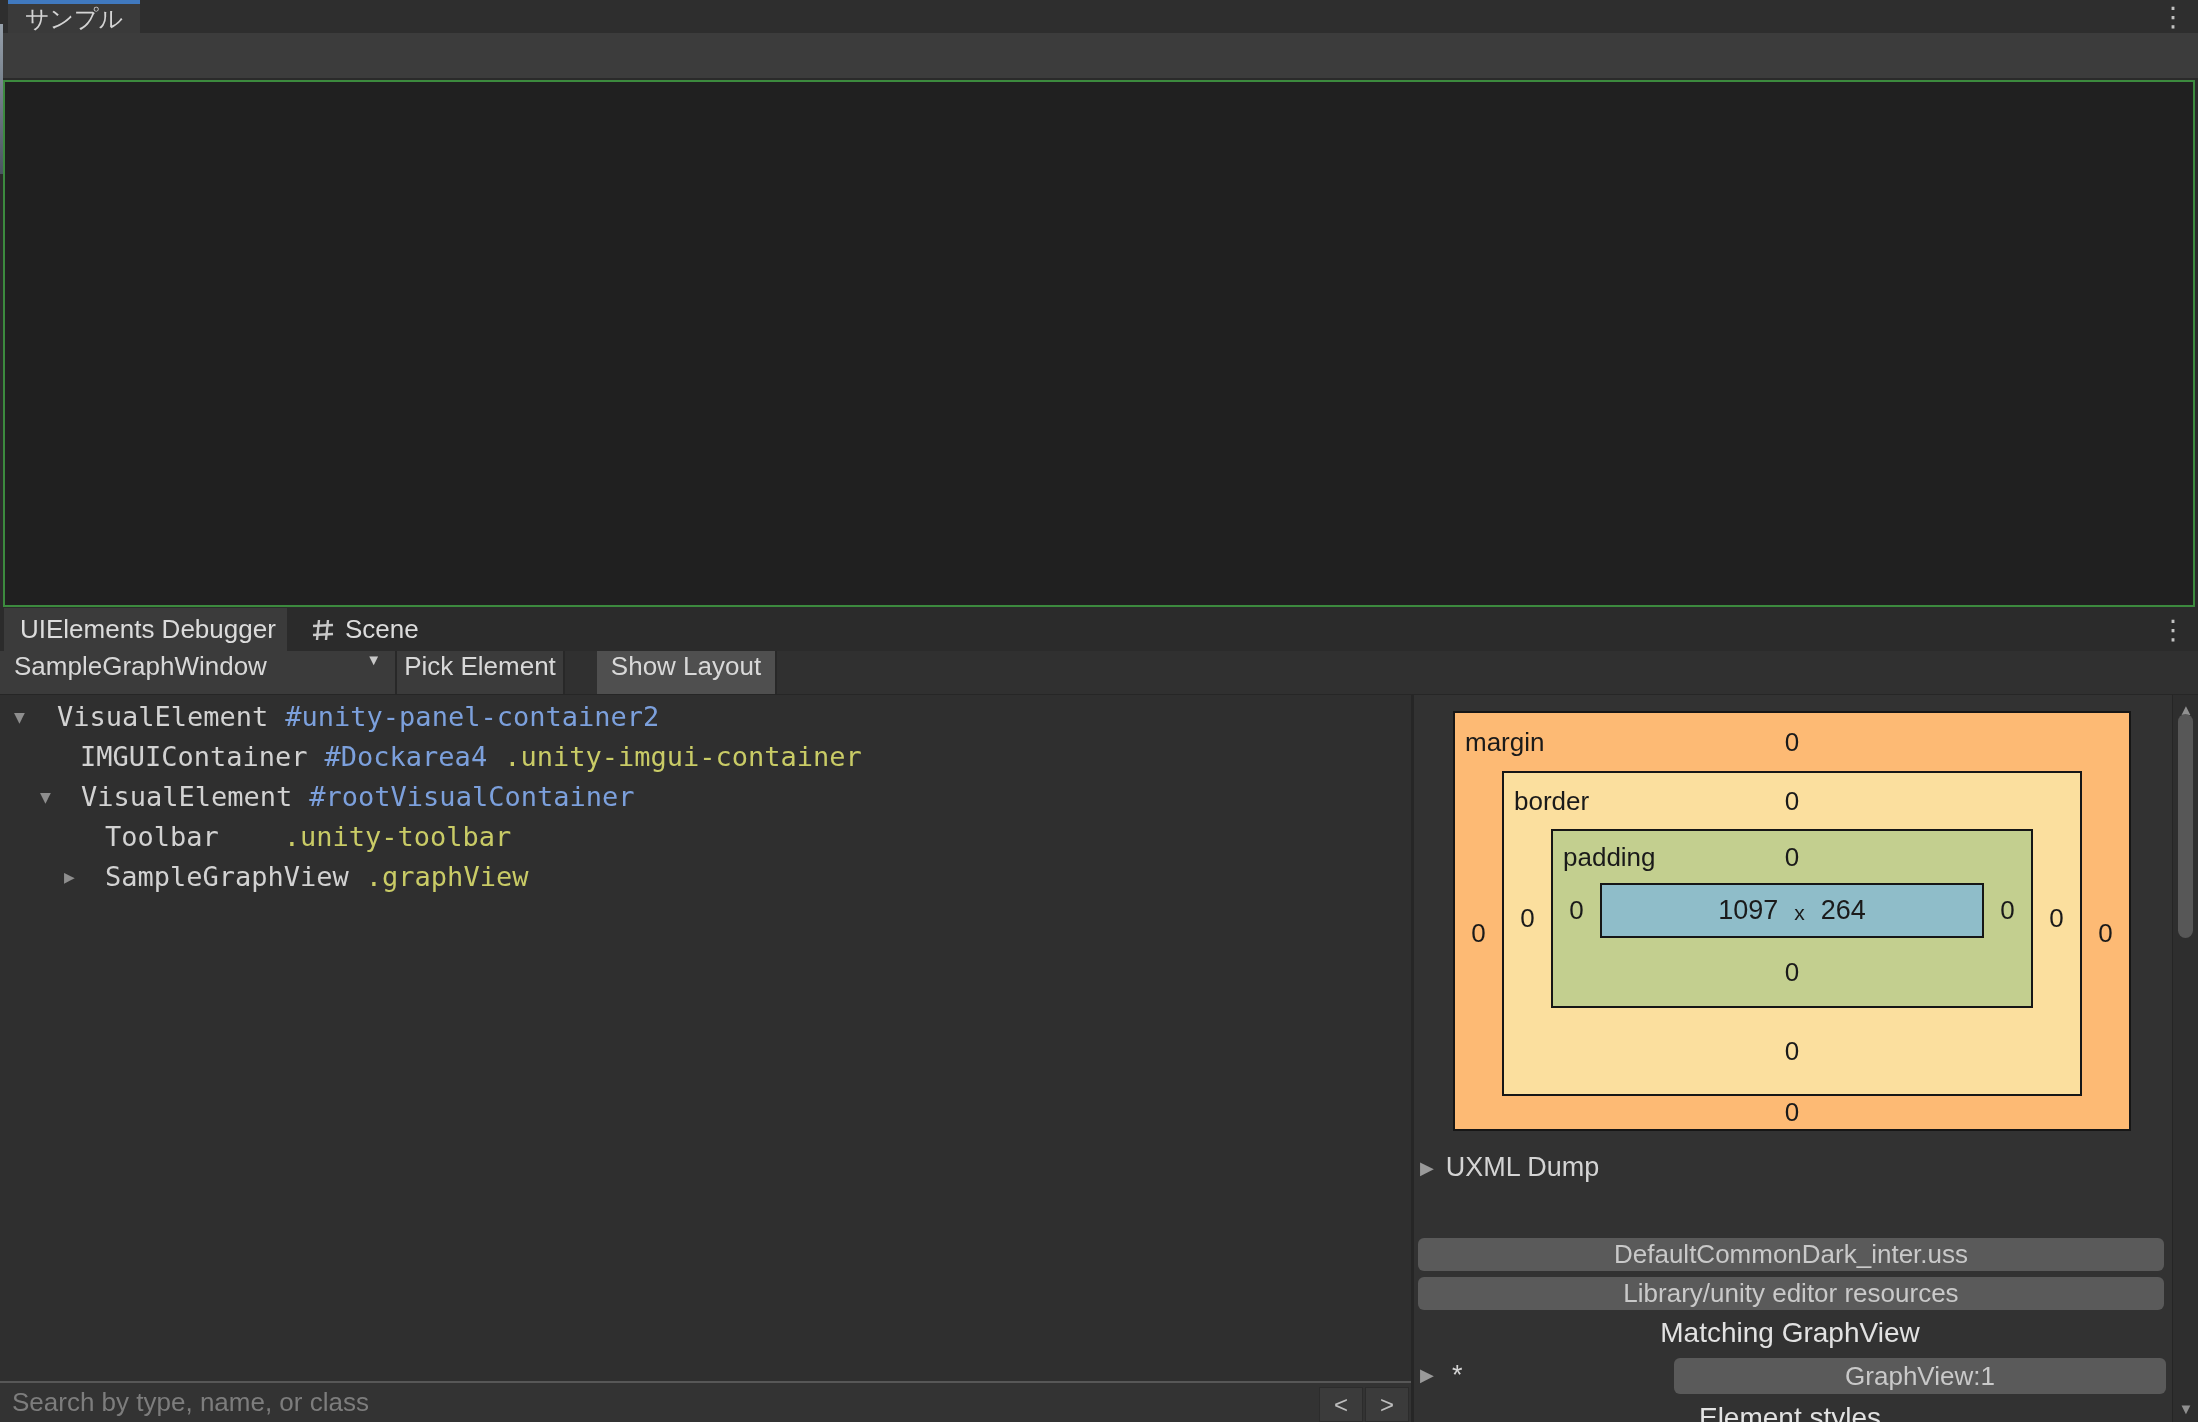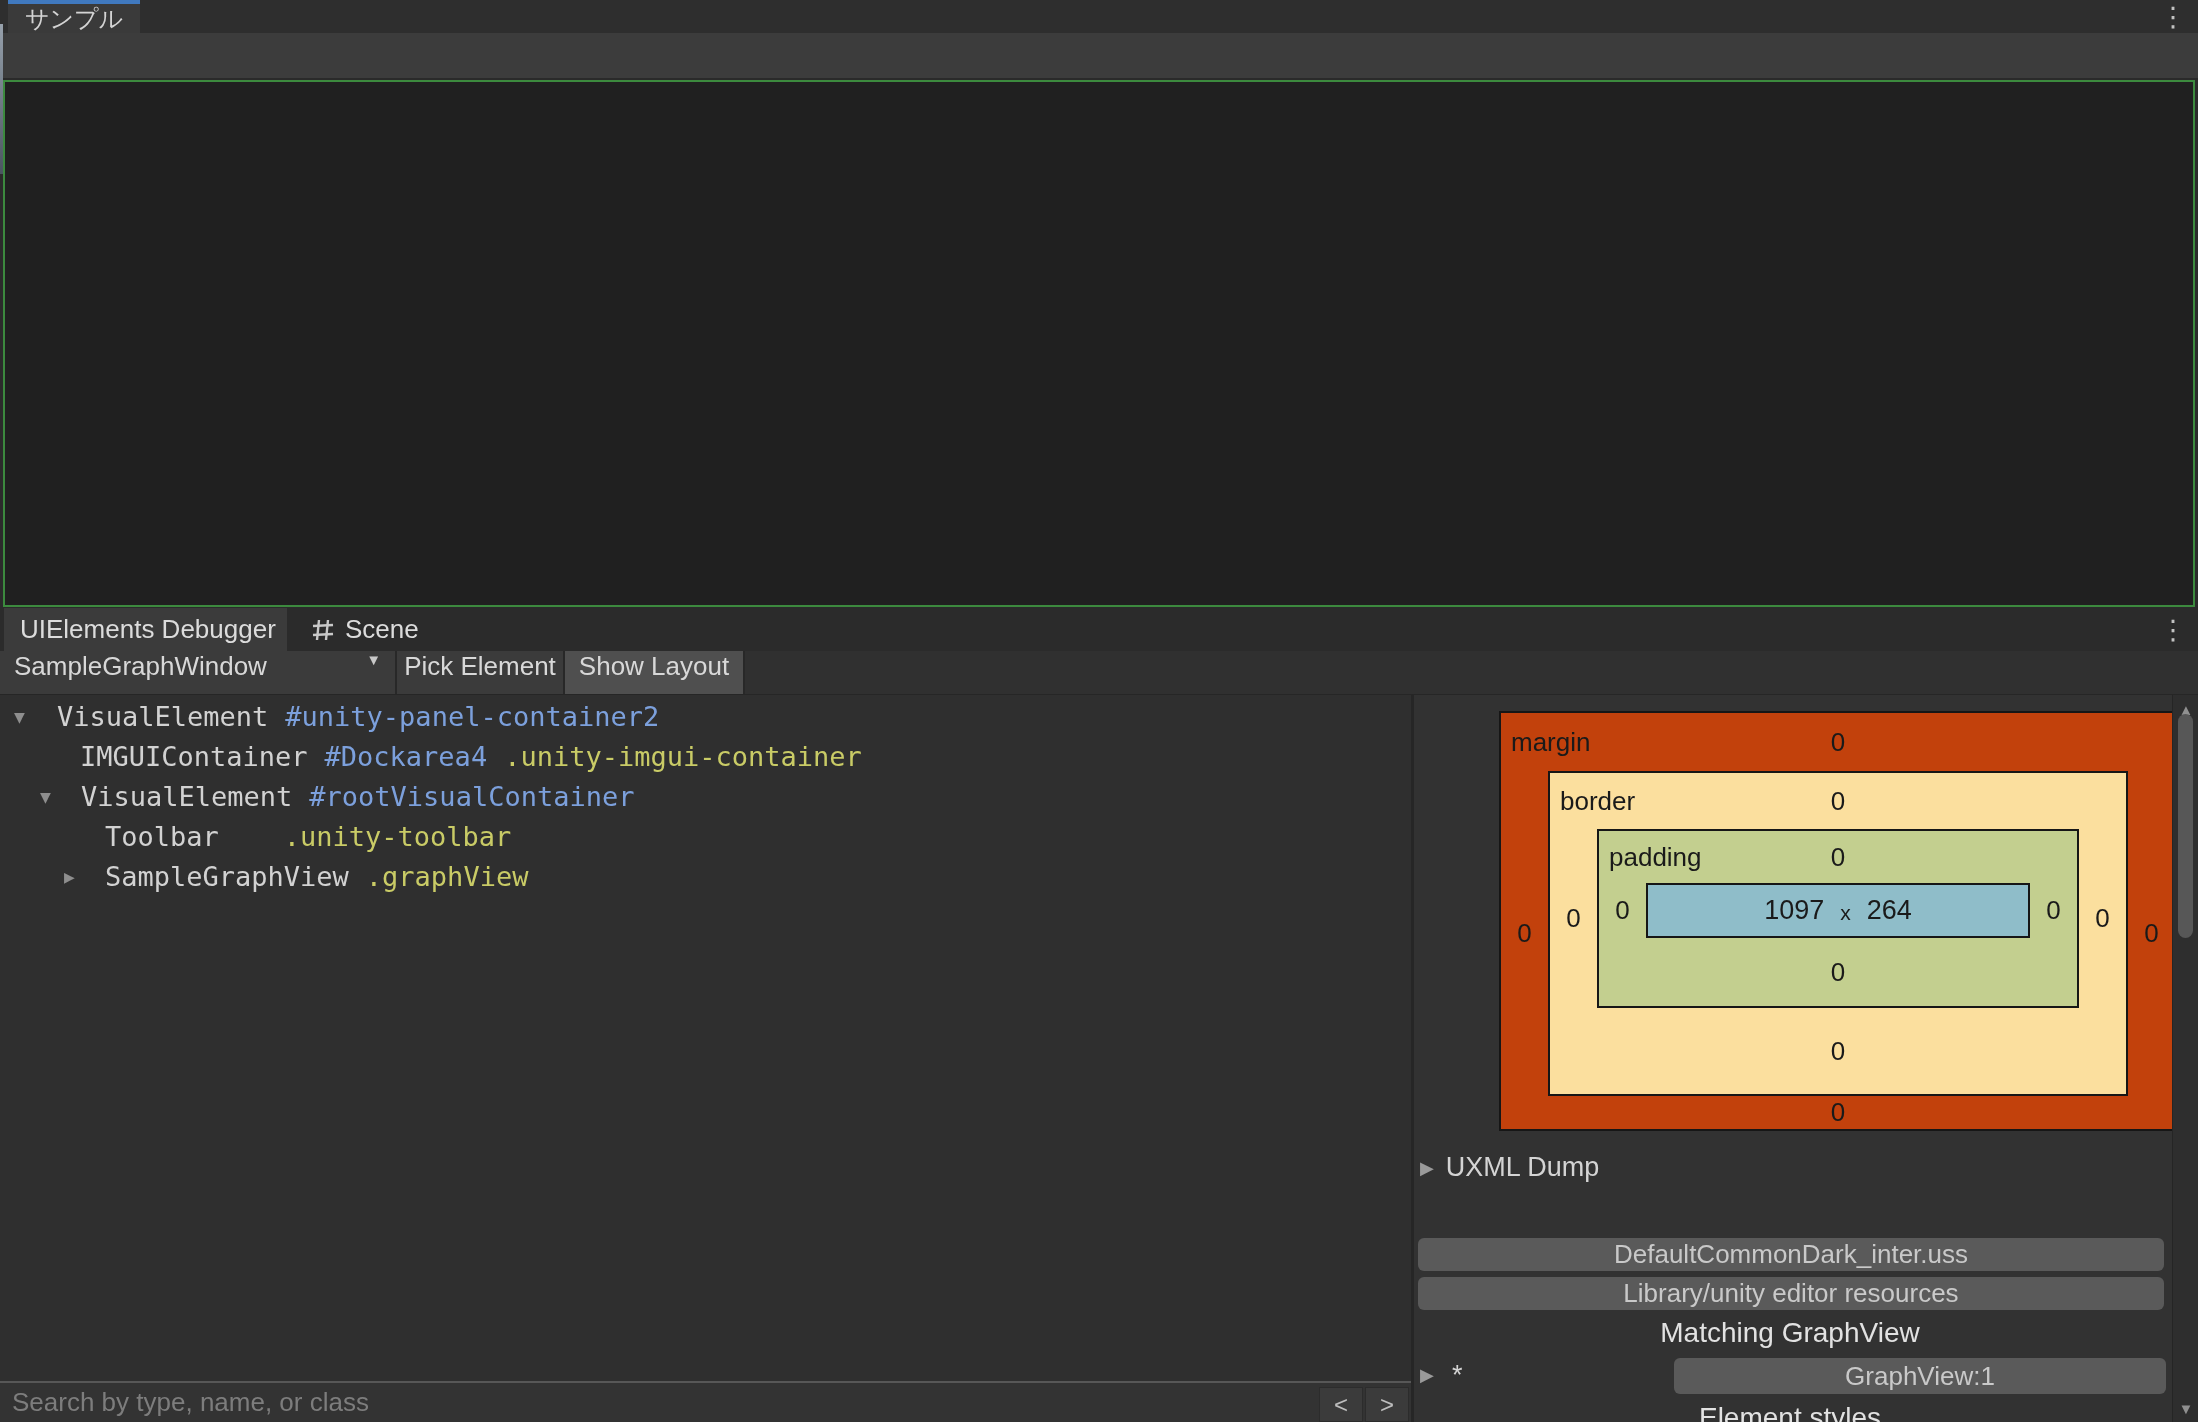--- a/index.html
+++ b/index.html
@@ -25,21 +25,21 @@
     display:flex;align-items:center;padding-left:16px;box-sizing:border-box;}
   #dbg-tab-scene{left:287px;top:0;height:43px;display:flex;align-items:center;gap:10px;padding:0 24px;color:#dcdcdc;font-size:26px;}
   #dbg-kebab{left:2158px;top:613px;}
 
   
   #dbg-toolbar{left:0;top:651px;width:2198px;height:44px;background:#303030;border-bottom:1px solid #262626;box-sizing:border-box;display:flex;}
   .tb-item{height:100%;box-sizing:border-box;display:flex;align-items:flex-start;font-size:26px;color:#d8d8d8;border-right:2px solid #282828;cursor:pointer;}
   #tb-dropdown{width:397px;background:#3b3b3b;padding:0 14px;justify-content:space-between;}
   #tb-dropdown .dd-arrow{font-size:15px;color:#c8c8c8;}
   #tb-pick{width:168px;background:#3b3b3b;justify-content:center;}
-  #tb-show{width:180px;background:#4f4f4f;justify-content:center;}
+  #tb-show{width:180px;background:#4f4f4f;justify-content:center;margin-left:32px;}
 
   
   #tree-panel{left:0;top:695px;width:1411px;height:686px;background:#2f2f2f;overflow:hidden;}
   .tree-row{height:40px;line-height:40px;font-family:"DejaVu Sans Mono",monospace;font-size:27px;white-space:nowrap;display:flex;cursor:pointer;}
   .tree-row .fold{color:#8e8e8e;font-size:18px;display:inline-flex;align-items:center;justify-content:flex-start;}
   .t-type{color:#d2d2d2;margin-right:17px;}
   .t-id{color:#7ca0dc;margin-right:17px;}
   .t-class{color:#c9cb66;}
   .t-id:empty,.t-class:empty{display:none;margin:0;}
   .r0{padding-left:14px;} .r0 .fold{width:43px;}
@@ -61,21 +61,21 @@
   #right-panel{left:1414px;top:695px;width:758px;height:727px;background:#323232;overflow:hidden;}
 
   
   #box-model{position:absolute;left:39px;top:16px;width:678px;height:420px;color:#1a1a1a;font-size:26px;}
   .ring{border:2px solid #161616;box-sizing:border-box;display:flex;flex-direction:column;width:100%;height:100%;}
   .ring-top,.ring-bottom{position:relative;display:flex;align-items:center;justify-content:center;flex:none;}
   .ring-label{position:absolute;left:10px;top:50%;transform:translateY(-50%);}
   .ring-mid{flex:1;display:flex;min-height:0;}
   .side-val{width:47px;flex:none;display:flex;align-items:center;justify-content:center;}
   .ring-inner{flex:1;min-width:0;}
-  #ring-margin{background:#c2410c;margin-left:46px;}
+  #ring-margin{background:#fdba74;}
   #ring-border{background:#fbdf9e;}
   #ring-padding{background:#c3cf8f;}
   #ring-margin>.ring-top{height:58px;} #ring-margin>.ring-bottom{height:33px;}
   #ring-border>.ring-top{height:56px;} #ring-border>.ring-bottom{height:86px;}
   #ring-padding>.ring-top{height:52px;} #ring-padding>.ring-bottom{height:68px;}
   #content-box{background:#8fbdc9;border:2px solid #161616;box-sizing:border-box;width:100%;height:100%;
     display:flex;align-items:center;justify-content:center;font-size:27px;}
   #content-box .sep{font-size:21px;margin:4px 16px 0 16px;}
 
   

